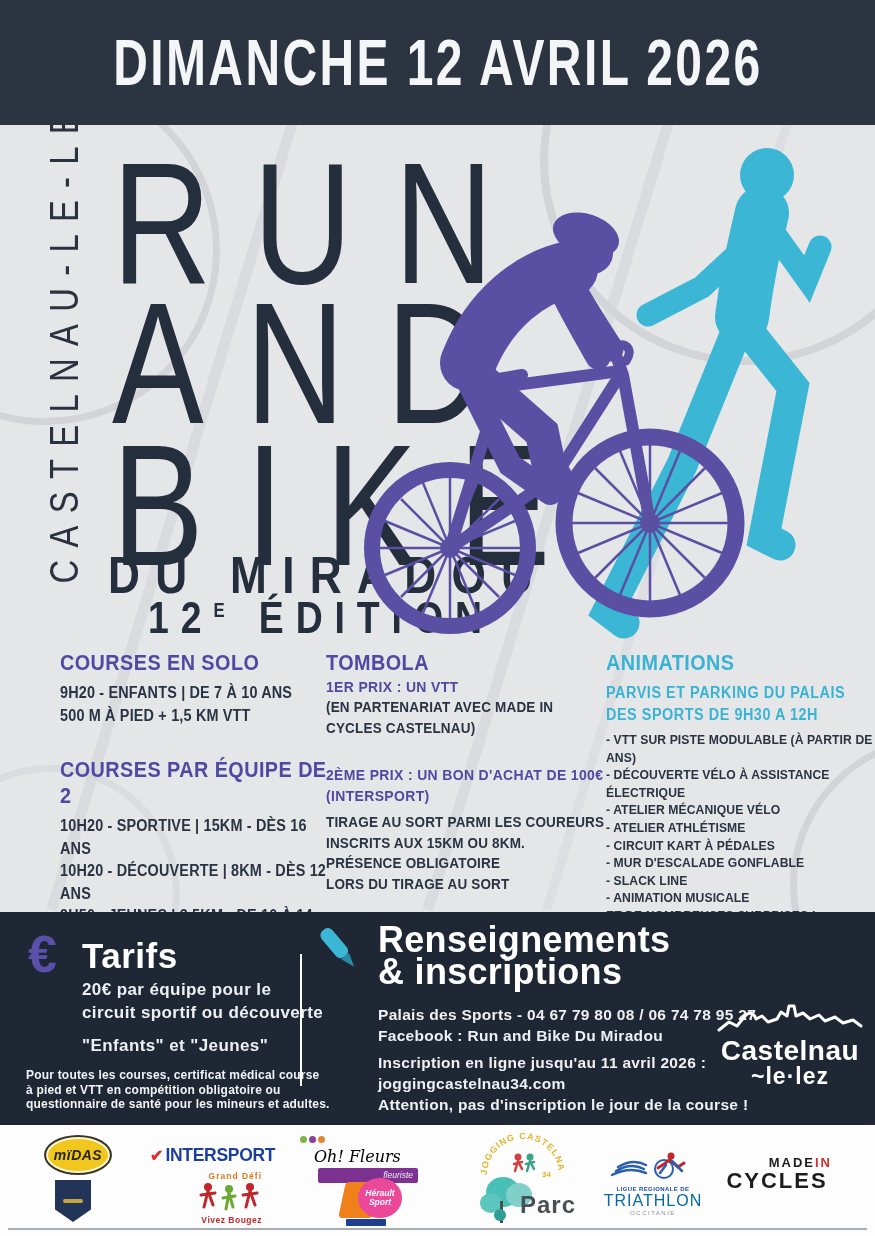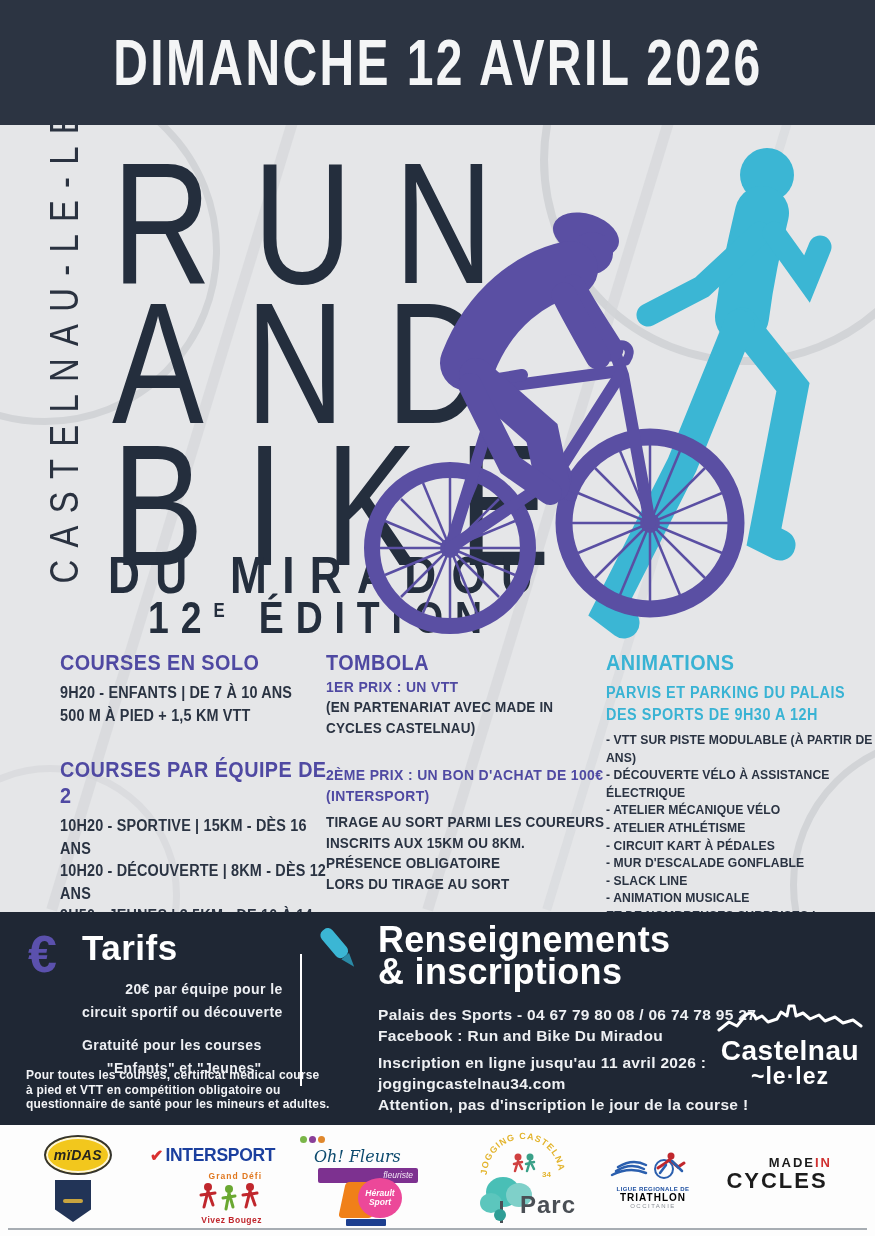--- a/index.html
+++ b/index.html
@@ -66,22 +66,22 @@
   .sub-purple { color:#4f49a2; font-size:15.5px; font-weight:bold; line-height:21px; letter-spacing:.4px;}
   .sub-cyan   { color:#39b3d4; font-size:16px; font-weight:bold; line-height:21.5px; letter-spacing:.6px;}
   .body-line { color:#2a3342; font-size:16px; font-weight:bold; line-height:22.5px; letter-spacing:.2px;}
   .body-line.sm { font-size:15px; line-height:20.5px; }
   .anim-item { color:#2a3342; font-size:13.5px; font-weight:bold; line-height:17.6px; letter-spacing:.1px;}
   .mt6{margin-top:6px;} .mt26{margin-top:26px;} .mt30{margin-top:30px;}
 
   
   .footer { position:absolute; left:0; top:912px; width:875px; height:213px; background:#1f2734; }
   .euro { position:absolute; left:28px; top:12px; font-size:52px; font-weight:bold; color:#5b51ad; }
-  .tarifs-h { position:absolute; left:82px; top:16px; font-size:35px; font-weight:bold; color:#ffffff; letter-spacing:.5px;}
-  .tarifs-p { position:absolute; left:82px; color:#edeff3; font-size:14px; font-weight:bold; line-height:23px; letter-spacing:.4px;text-align:right;}
+  .tarifs-h { position:absolute; left:82px; top:24px; font-size:35px; font-weight:bold; color:#ffffff; letter-spacing:.5px;}
+  .tarifs-p { position:absolute; left:82px; color:#edeff3; font-size:17px; font-weight:bold; line-height:23px; letter-spacing:.4px;}
   .tp1{ top:66px; } .tp2{ top:122px; }
   .tarifs-small { position:absolute; left:26px; top:156px; color:#f2f3f6; font-size:12px; font-weight:bold; line-height:14.5px; letter-spacing:.2px;}
   .vdiv { position:absolute; left:300px; top:42px; width:2px; height:132px; background:#ffffff; }
   .pen { position:absolute; left:316px; top:8px; }
   .contact-h { position:absolute; left:378px; top:12px; color:#ffffff; font-size:36px; font-weight:bold; line-height:32px; letter-spacing:.3px;}
   .contact-p { position:absolute; left:378px; color:#eef0f3; font-size:15.5px; font-weight:bold; line-height:21px; letter-spacing:.3px;}
   .cp1{ top:92px; } .cp2{ top:140px; }
   .city-logo { position:absolute; left:704px; top:88px; width:172px; text-align:center; color:#ffffff;}
   .city-logo .nm { font-size:28px; font-weight:bold; letter-spacing:.5px; line-height:26px;}
   .city-logo .sb { font-size:23px; font-weight:bold; letter-spacing:1px; line-height:24px;}
@@ -92,21 +92,21 @@
   .midas { left:44px; top:10px; width:68px; height:40px; background:#f2c71d; border:2px solid #35342c;
            border-radius:50%; display:flex; align-items:center; justify-content:center;
            box-shadow:inset 0 0 0 2px #fdf6d8; }
   .midas span{ font-size:14px; font-weight:bold; font-style:italic; color:#26251f; letter-spacing:.5px;}
   .intersport { left:150px; top:20px; display:flex; align-items:center; }
   .intersport .mark { color:#d93030; font-size:16px; font-weight:bold; margin-right:2px;}
   .intersport .txt  { color:#1b3f9e; font-size:17.5px; font-weight:bold; letter-spacing:-0.3px; }
   .ohfleurs { left:300px; top:4px; width:125px; }
   .ohf-dots span{ display:inline-block; width:7px; height:7px; border-radius:50%; margin-right:2px;}
   .ohf-d1{background:#7ab648;} .ohf-d2{background:#8a3f98;} .ohf-d3{background:#e0882d;}
-  .ohf-txt { font-style:italic; font-size:16px; color:#0c4a6e; font-family:"DejaVu Serif", serif; margin-left:14px;}
+  .ohf-txt { font-style:italic; font-size:16px; color:#000000; font-family:"DejaVu Serif", serif; margin-left:14px;}
   .ohf-bar { margin-top:2px; margin-left:18px; width:100px; height:15px; background:#7d3190; border-radius:2px;
              color:#f3e7f5; font-size:8.5px; font-style:italic; text-align:right; line-height:15px; padding-right:5px;}
   .shield { left:55px; top:55px; width:36px; height:42px; background:#223457;
             clip-path:polygon(0 0,100% 0,100% 70%,50% 100%,0 70%);
             display:flex; align-items:center; justify-content:center;}
   .shield i { display:block; width:20px; height:4px; background:#c9a43f; border-radius:2px;}
   .granddefi { left:182px; top:46px; width:80px; text-align:right; }
   .gd-top { font-size:8.5px; color:#e07820; letter-spacing:1px; font-weight:bold;}
   .gd-bot { font-size:8.5px; color:#c0272d; letter-spacing:.5px; font-weight:bold;}
   .herault { left:340px; top:53px; width:70px; height:50px;}
@@ -120,21 +120,21 @@
   .parc-art { position:relative; width:100px; height:52px;}
   .pc { position:absolute; border-radius:50%; }
   .pc1{ left:8px; top:2px; width:34px; height:30px; background:#49bfb6;}
   .pc2{ left:28px; top:8px; width:26px; height:24px; background:#7fd0c9;}
   .pc3{ left:2px; top:18px; width:22px; height:20px; background:#5cc6bd;}
   .pc4{ left:16px; top:34px; width:12px; height:12px; background:#2f9e96;}
   .pc-trunk{ position:absolute; left:22px; top:26px; width:3px; height:22px; background:#4a4f55;}
   .parc-txt { position:absolute; left:42px; top:16px; font-size:24px; font-weight:bold; color:#4a4f55; letter-spacing:1px;}
   .triathlon { left:598px; top:26px; width:110px; text-align:center;}
   .tri-l1 { font-size:6px; color:#1c4ea0; font-weight:bold; letter-spacing:.4px; margin-top:1px;}
-  .tri-l2 { font-size:10px; color:#000000; font-weight:bold; letter-spacing:1px;}
+  .tri-l2 { font-size:16px; color:#0369a1; font-weight:normal; letter-spacing:1px;}
   .tri-l3 { font-size:6px; color:#8a8f96; letter-spacing:1.5px;}
   .madein { left:722px; top:30px; width:110px; text-align:center;}
   .mi-top { font-size:13px; font-weight:bold; letter-spacing:2px; color:#1c1c1c;text-align:right;}
   .mi-top .red { color:#d03030; }
   .mi-bot { font-size:22px; font-weight:bold; letter-spacing:2px; color:#1c1c1c; line-height:22px;}
   .strip-line { position:absolute; left:8px; top:103px; width:859px; height:2px; background:#a7adb3;}
 </style>
 </head>
 <body>
 
@@ -266,21 +266,20 @@
 </div>
 
 <div class="footer">
   <div class="euro">€</div>
   <div class="tarifs-h">Tarifs</div>
   <div class="tarifs-p tp1">
     <div>20€ par équipe pour le</div>
     <div>circuit sportif ou découverte</div>
   </div>
   <div class="tarifs-p tp2">
-    <div>Gratuité pour les courses</div>
     <div>"Enfants" et "Jeunes"</div>
   </div>
   <div class="tarifs-small">
     <div>Pour toutes les courses, certificat médical course</div>
     <div>à pied et VTT en compétition obligatoire  ou</div>
     <div>questionnaire de santé pour les mineurs et adultes.</div>
   </div>
   <div class="vdiv"></div>
 
   <svg class="pen" width="48" height="60" viewBox="0 0 48 60">

